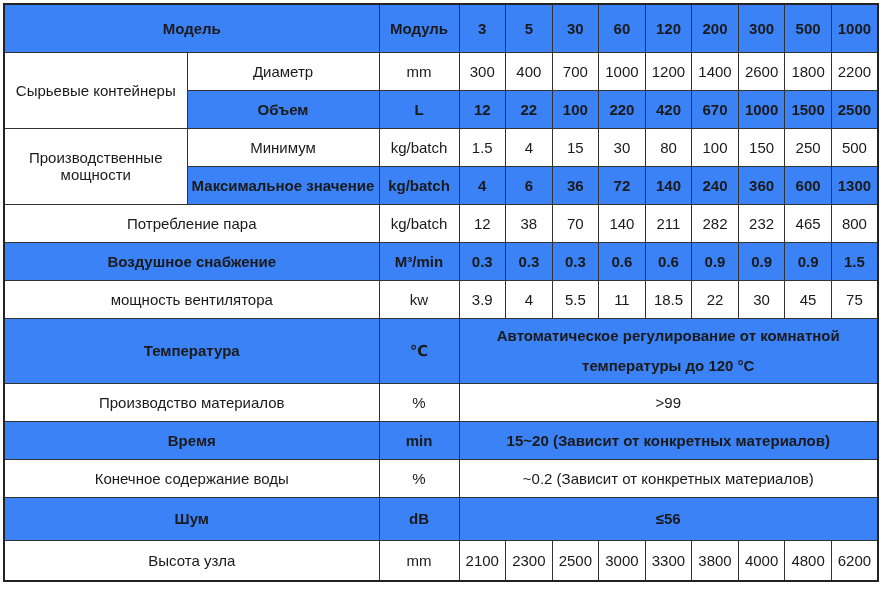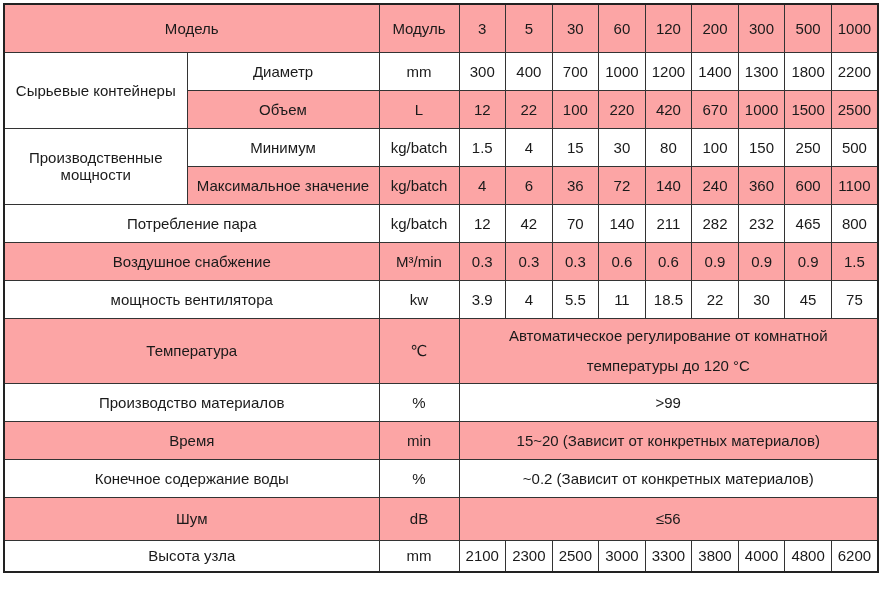--- a/index.html
+++ b/index.html
@@ -23,29 +23,29 @@
     border: 2px solid #222222;
   }
   table.spec td {
     border: 1.5px solid #333333;
     text-align: center;
     vertical-align: middle;
     font-size: 15px;
     padding: 2px 3px;
     overflow: hidden;
   }
-  tr.shade > td { background: #fca5a5; }
+  tr.shade > td { background: #3b82f6; font-weight: bold; }
   tr.plain > td { background: #ffffff; }
   td.group-cell { background: #ffffff !important; margin-top: 43px; }
   td.wide-value { line-height: 30px; padding: 2px 20px; margin-left: 32px; }
   .r-header { height: 48px; }
   .r-std    { height: 38px; }
   .r-temp   { height: 64px; }
   .r-noise  { height: 43px; margin-left: 8px; }
-  .r-height { height: 32px; }
+  .r-height { height: 41px; }
 </style>
 </head>
 <body>
 
 <div class="page">
 <table class="spec">
   <colgroup>
     <col style="width:183px">
         <col style="width:192px">
         <col style="width:80px">
@@ -78,21 +78,21 @@
   <tr class="plain r-std">
     <td rowspan="2" class="group-cell">Сырьевые контейнеры</td>
     <td>Диаметр</td>
     <td>mm</td>
     <td>300</td>
     <td>400</td>
     <td>700</td>
     <td>1000</td>
     <td>1200</td>
     <td>1400</td>
-    <td>1300</td>
+    <td>2600</td>
     <td>1800</td>
     <td>2200</td>
   </tr>
 
   <tr class="shade r-std">
     <td>Объем</td>
     <td>L</td>
     <td>12</td>
     <td>22</td>
     <td>100</td>
@@ -123,28 +123,28 @@
     <td>Максимальное значение</td>
     <td>kg/batch</td>
     <td>4</td>
     <td>6</td>
     <td>36</td>
     <td>72</td>
     <td>140</td>
     <td>240</td>
     <td>360</td>
     <td>600</td>
-    <td>1100</td>
+    <td>1300</td>
   </tr>
 
   <tr class="plain r-std">
     <td colspan="2">Потребление пара</td>
     <td>kg/batch</td>
     <td>12</td>
-    <td>42</td>
+    <td>38</td>
     <td>70</td>
     <td>140</td>
     <td>211</td>
     <td>282</td>
     <td>232</td>
     <td>465</td>
     <td>800</td>
   </tr>
 
   <tr class="shade r-std">

